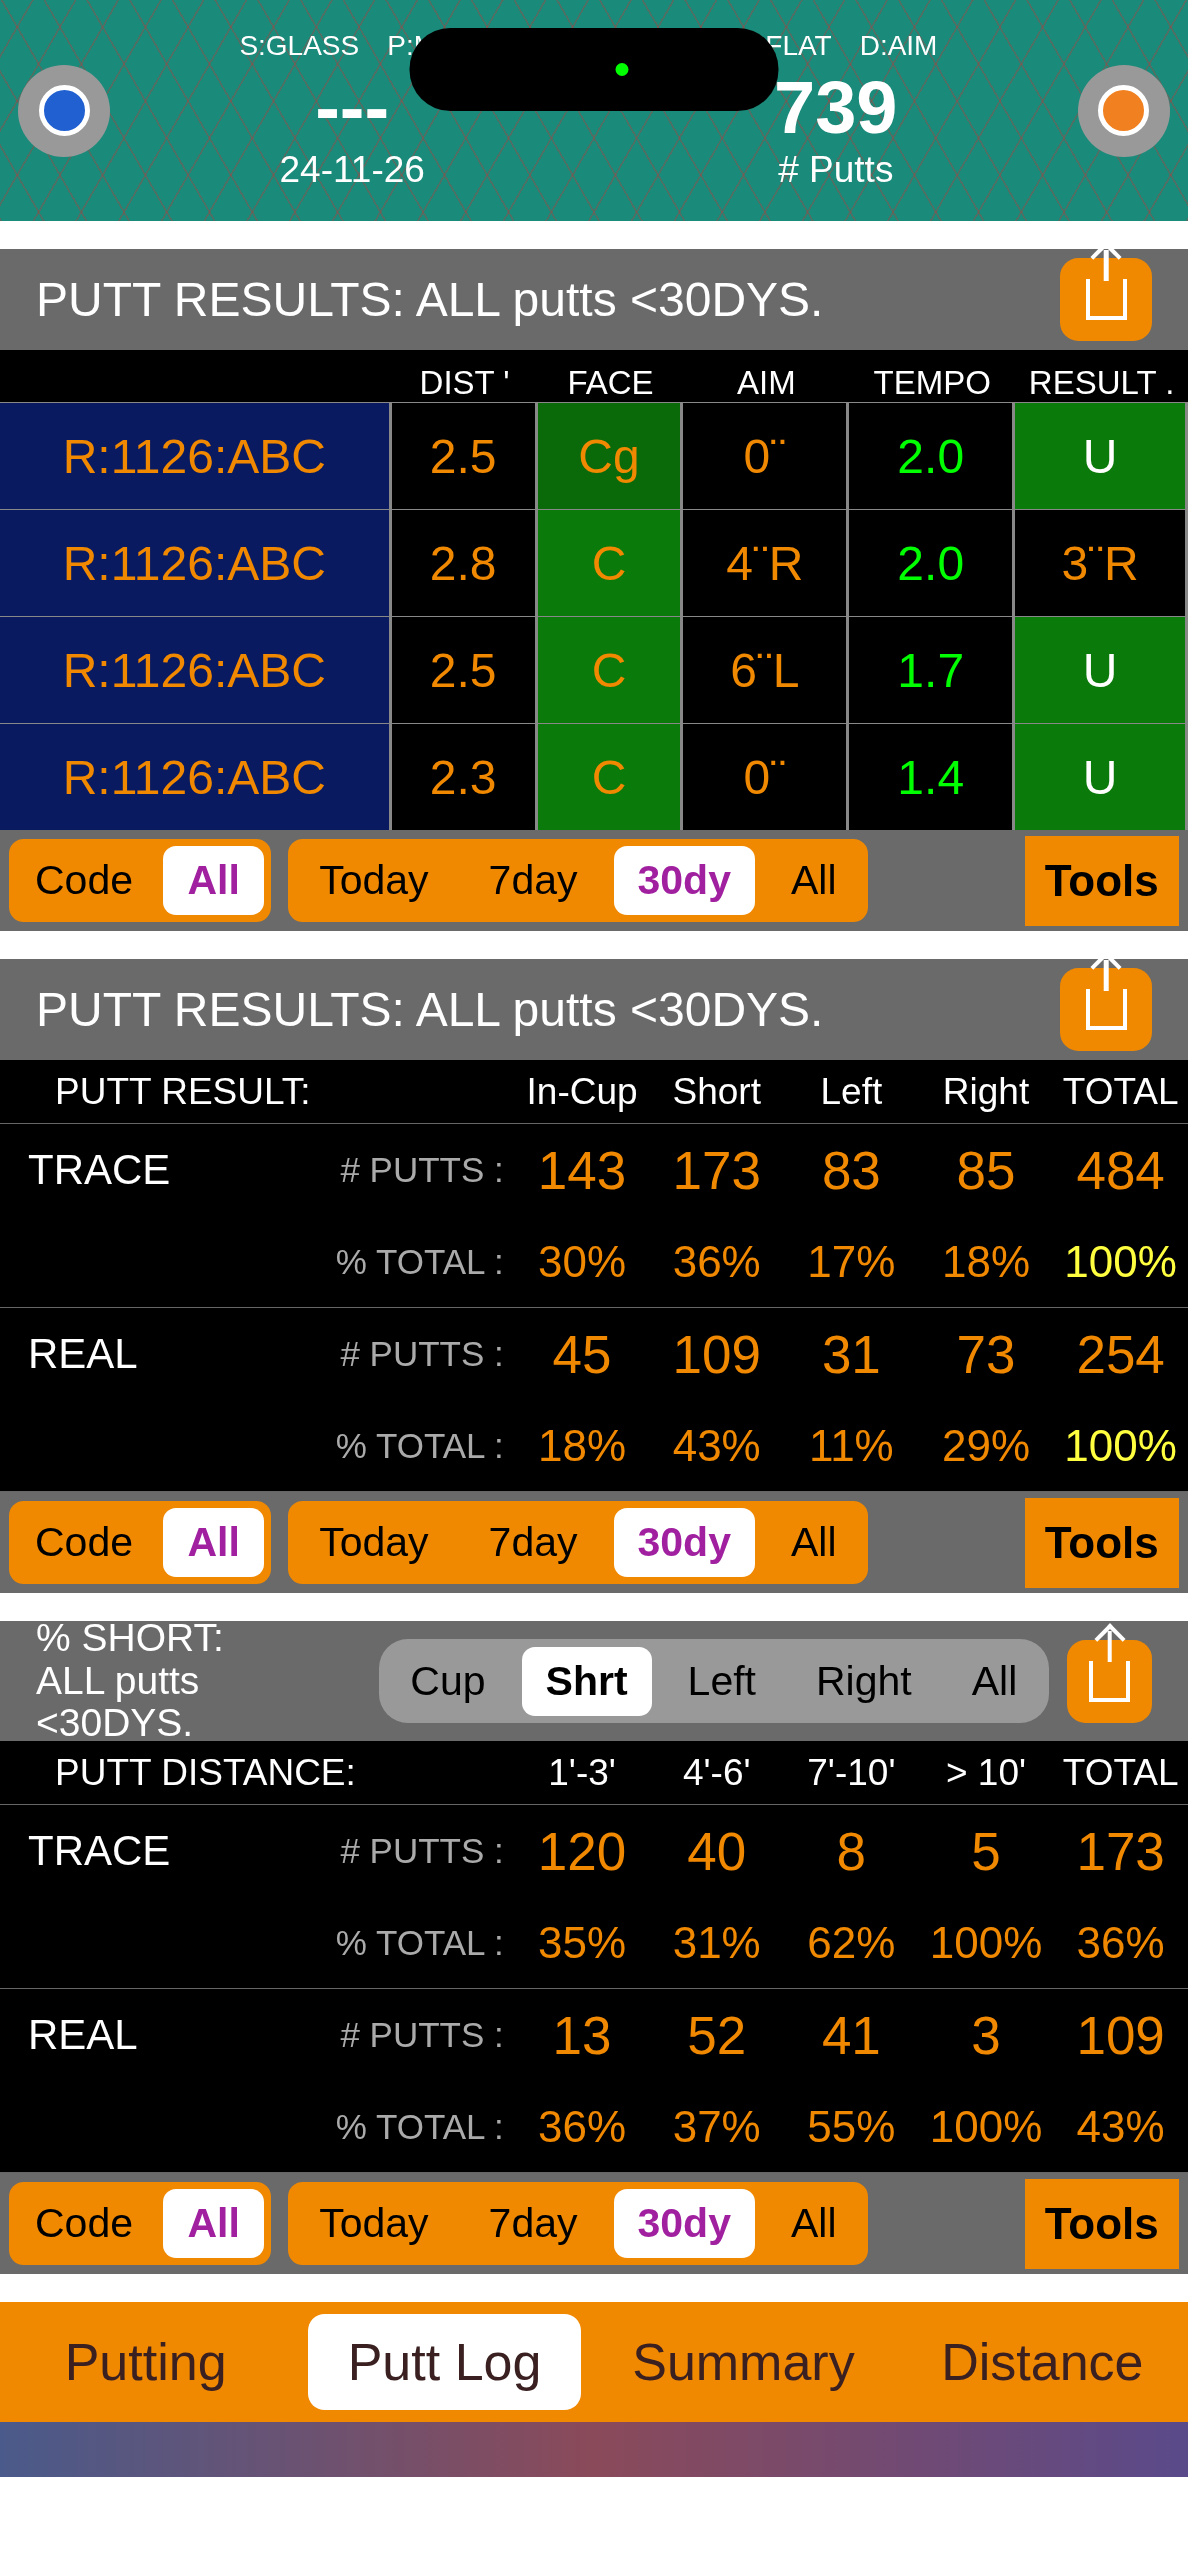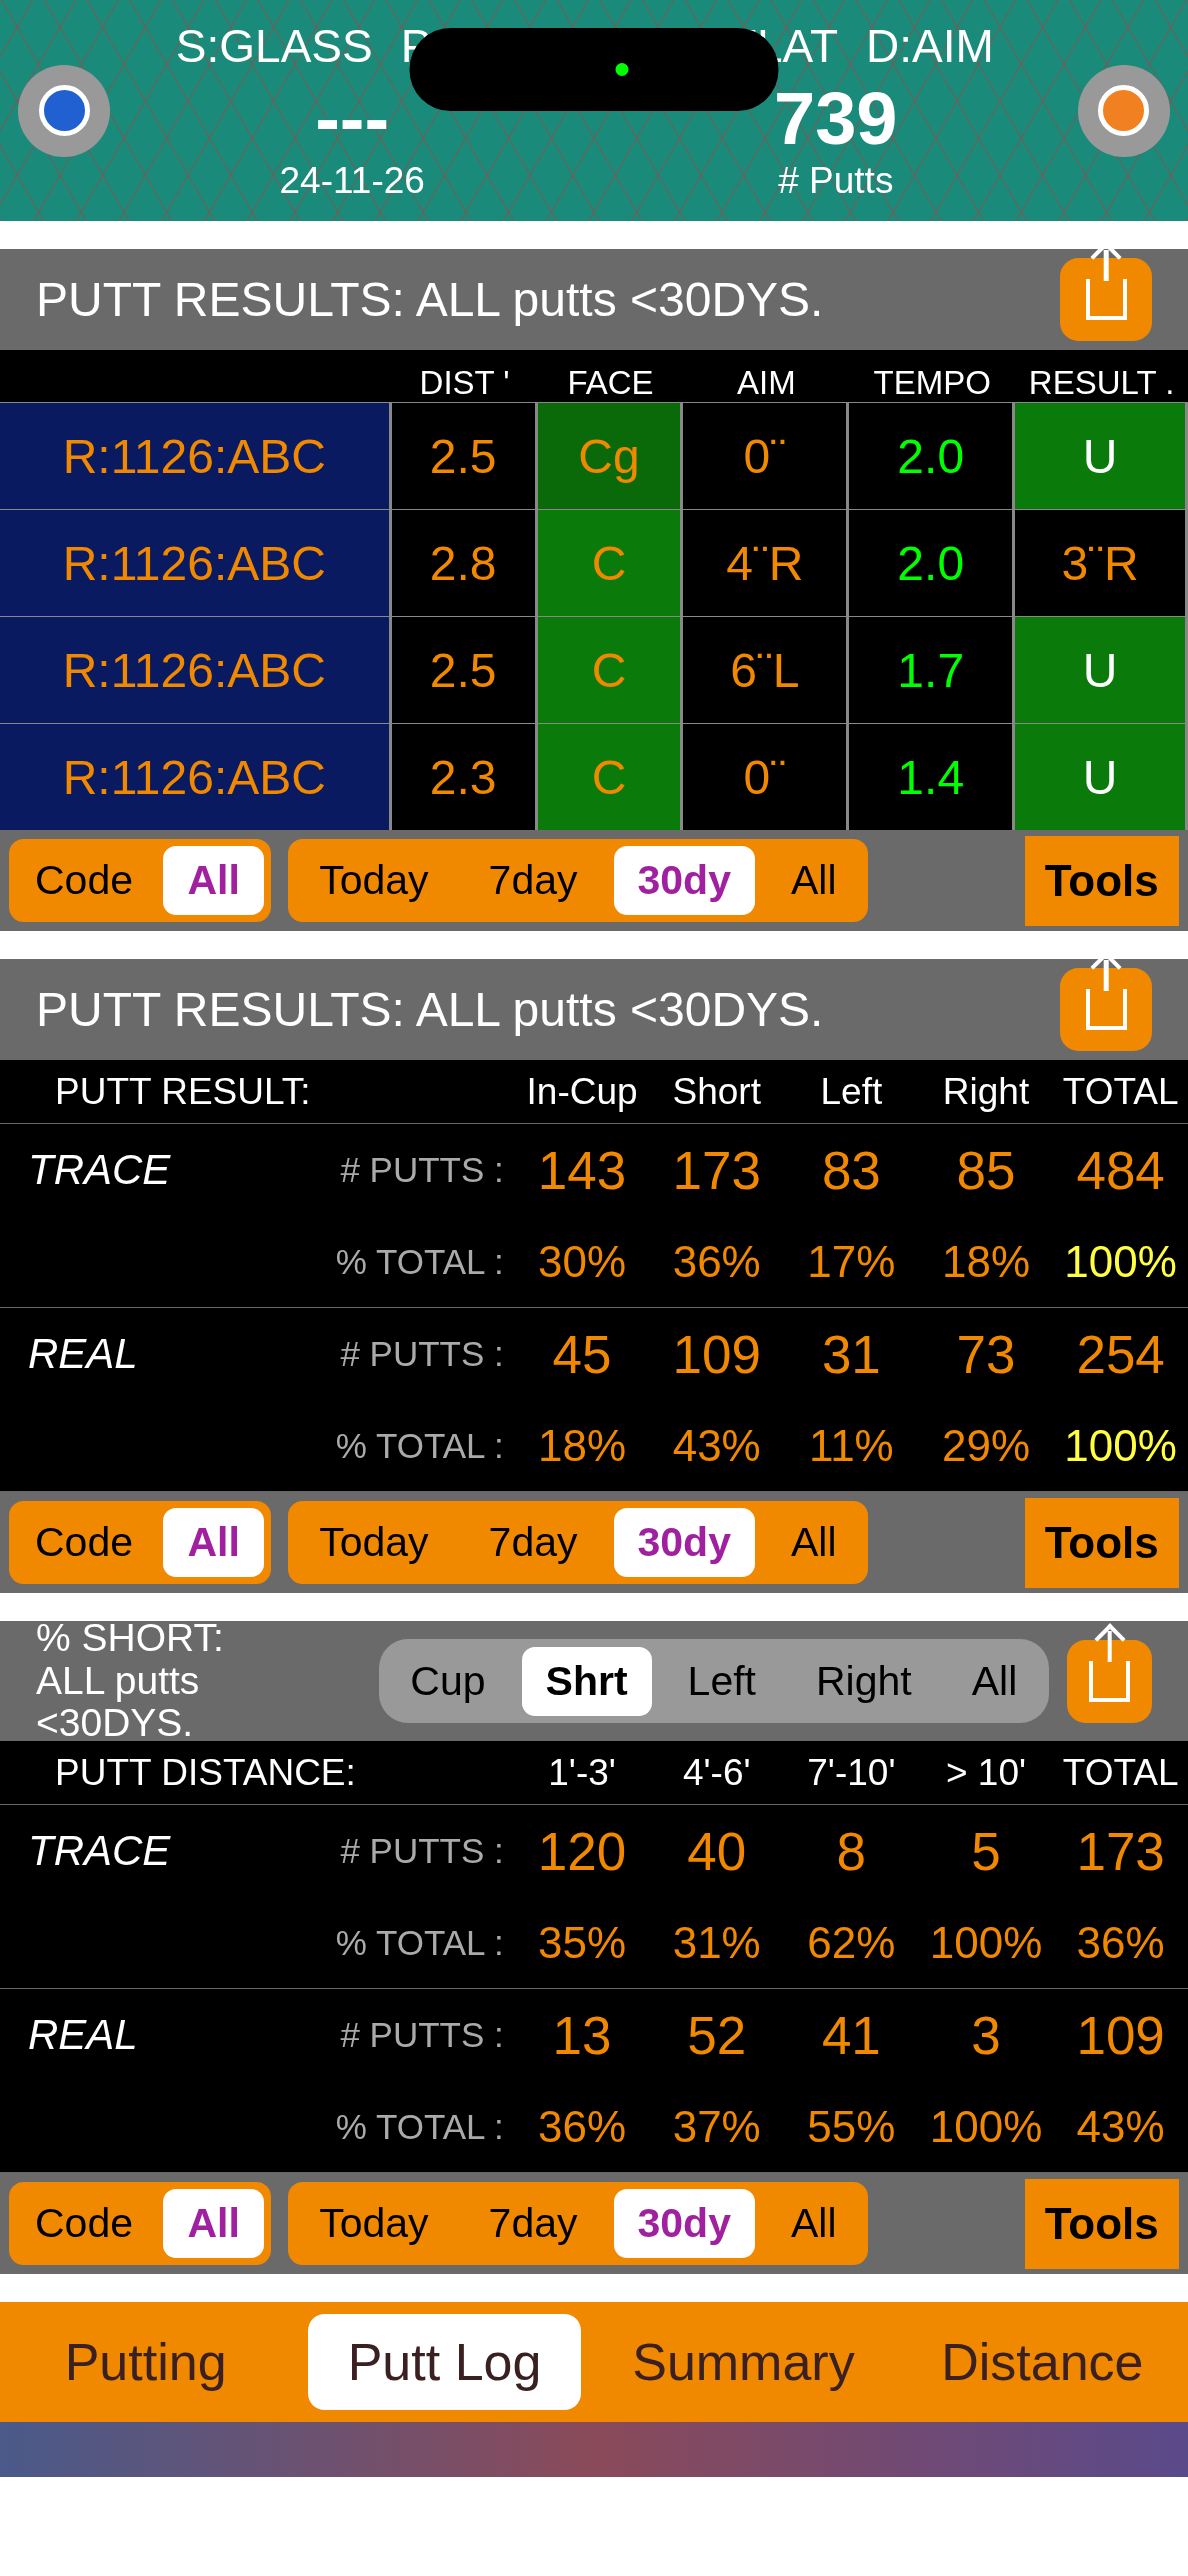--- a/index.html
+++ b/index.html
@@ -4,21 +4,21 @@
 <style>
 * { margin: 0; padding: 0; box-sizing: border-box; font-family: -apple-system, Helvetica, Arial, sans-serif; }
 body { width: 1188px; height: 2576px; background: #fff; overflow: hidden; }
 
 
 .header { height: 221px; background: #1a8a7a; background-image: repeating-linear-gradient(60deg, rgba(200,50,50,0.3) 0, rgba(200,50,50,0.3) 1.8px, transparent 1.8px, transparent 37px), repeating-linear-gradient(-60deg, rgba(200,50,50,0.3) 0, rgba(200,50,50,0.3) 1.8px, transparent 1.8px, transparent 37px); display: flex; align-items: center; padding: 0 18.4px; position: relative; }
 .gear-left, .gear-right { width: 92px; height: 92px; border-radius: 50%; background: radial-gradient(circle, #999 78%, transparent 78%); display: flex; align-items: center; justify-content: center; flex-shrink: 0; }
 .gear-left::after { content: ''; width: 41px; height: 41px; border-radius: 50%; background: #2060d0; border: 5.5px solid #fff; }
 .gear-right::after { content: ''; width: 41px; height: 41px; border-radius: 50%; background: #f08020; border: 5.5px solid #fff; }
 .header-left, .header-right { flex: 1; display: flex; flex-direction: column; align-items: center; color: #fff; }
-.header-tags { display: flex; gap: 28px; font-size: 46px; font-weight: 500; margin-bottom: 9.2px; }
+.header-tags { display: flex; gap: 28px; font-size: 28px; font-weight: 500; margin-bottom: 9.2px; }
 .header-big { font-size: 74px; font-weight: 600; line-height: 1; }
 .header-sub { font-size: 37px; font-weight: 500; margin-top: 3.7px; }
 .notch { width: 369px; height: 83px; background: #000; border-radius: 41px; position: absolute; left: 50%; top: 28px; transform: translateX(-50%); display: flex; align-items: center; justify-content: center; }
 .notch::after { content: ''; width: 13px; height: 13px; border-radius: 50%; background: #0f0; margin-left: 55px; }
 
 .gap { height: 28px; background: #fff; }
 
 
 .title-bar { height: 101px; background: #6a6a6a; display: flex; align-items: center; padding: 0 36px; }
 .title-text { color: #fff; font-size: 48px; font-weight: 400; flex: 1; }
@@ -57,21 +57,21 @@
 .tools-btn { margin-left: auto; background: #f08800; padding: 20px 20px; font-size: 44px; font-weight: 600; color: #000; border-radius: 0; }
 
 
 .t2-header { height: 64px; background: #000; display: flex; align-items: center; color: #fff; font-size: 37px; border-bottom: 1.8px solid #666; }
 .t2-header > div { text-align: center; }
 .sc-label { width: 516px; padding-left: 55px; text-align: left !important; }
 .sc-c { width: 135px; }
 .t2-block { background: #000; display: flex; flex-direction: column; }
 .t2-row { height: 92px; display: flex; align-items: center; }
 .t2-row.border { border-bottom: 1.8px solid #666; }
-.row-name { width: 249px; color: #fff; font-size: 42px; padding-left: 28px; font-style: italic; }
+.row-name { width: 249px; color: #fff; font-size: 42px; padding-left: 28px; }
 .row-sub { width: 267px; color: #aaa; font-size: 35px; text-align: right; padding-right: 11px; }
 .stat { width: 135px; text-align: center; font-size: 53px; font-weight: 500; color: #f08800; }
 .stat.pct { font-size: 44px; }
 .stat.yellow { color: #ffff40; }
 
 
 .tabbar { height: 120px; background: #f08800; display: flex; align-items: center; padding: 0 9.2px; gap: 26px; }
 .tab { flex: 1; text-align: center; font-size: 52px; color: #3a2020; padding: 18.4px 9.2px; border-radius: 16.6px; }
 .tab.active { background: #fff; font-weight: 500; }
 .footer-bg { height: 55px; background: linear-gradient(90deg, #4a5a8a, #8a4a5a, #5a4a8a); }

